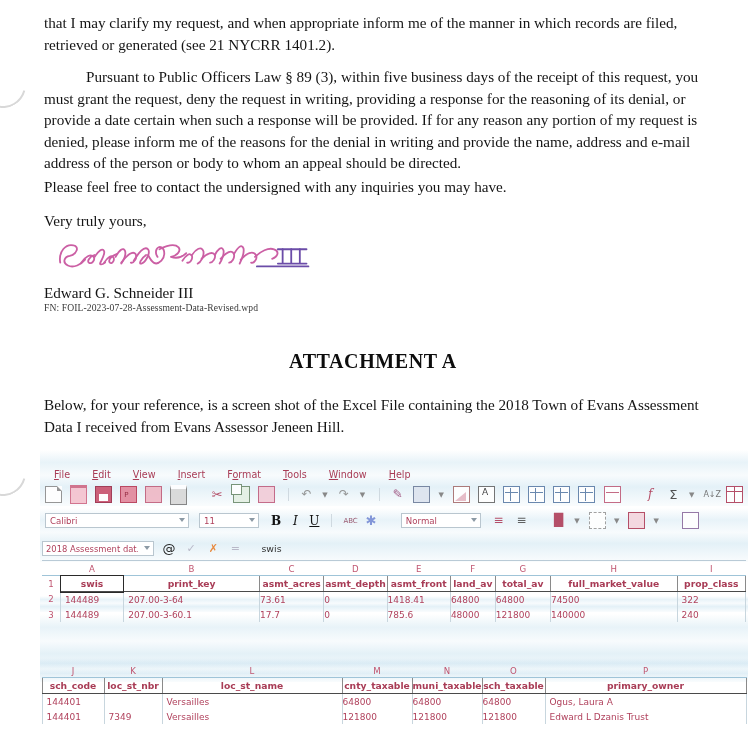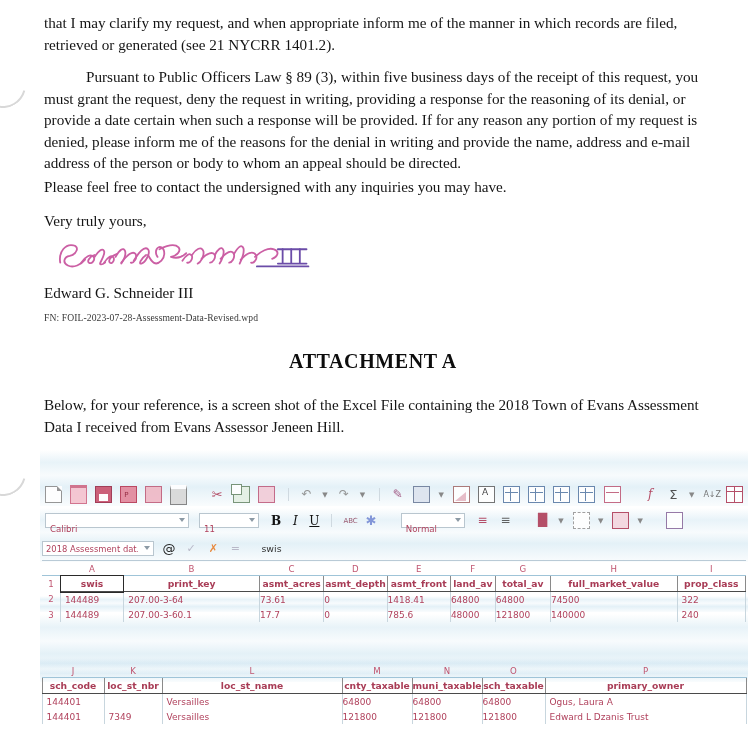--- a/index.html
+++ b/index.html
@@ -59,21 +59,21 @@
   .sig-name {
     position: absolute;
     left: 0;
     top: 284px;
     font-size: 15.2px;
     color: #141414;
   }
   .fn-line {
     position: absolute;
     left: 0;
-    top: 312px;
+    top: 302px;
     font-size: 9.6px;
     color: #3a3a3a;
     letter-spacing: 0.1px;
   }
 
   .attachment-title {
     position: absolute;
     left: 0;
     top: 350px;
     width: 658px;
@@ -233,38 +233,38 @@
     vertical-align: middle;
     height: 15px;
     border: 1px solid #b9c6cf;
     background: #ffffff;
     position: relative;
     box-sizing: border-box;
     margin-right: 5px;
   }
   .combo .cval {
     position: absolute;
-    left: 4px; top: 8px;
+    left: 4px; top: 0;
     line-height: 14px;
     font-size: 8.6px;
     color: #b0415c;
     white-space: nowrap;
     overflow: hidden;
   }
   .combo .carrow {
     position: absolute;
     right: 3px; top: 4px;
     width: 0; height: 0;
     border-left: 3.2px solid transparent;
     border-right: 3.2px solid transparent;
     border-top: 4px solid #8c9aa5;
   }
   .combo.font-name { width: 144px; }
   .combo.font-size { width: 60px; }
-  .combo.style-name { width: 64px; }
+  .combo.style-name { width: 80px; }
 
   .tb-bold   { display:inline-block; vertical-align:middle; width:14px; text-align:center; font-weight:bold; font-size:12px; font-family:"DejaVu Serif",serif; color:#111; }
   .tb-italic { display:inline-block; vertical-align:middle; width:14px; text-align:center; font-style:italic; font-size:12px; font-family:"DejaVu Serif",serif; color:#111; }
   .tb-under  { display:inline-block; vertical-align:middle; width:14px; text-align:center; text-decoration:underline; font-size:12px; font-family:"DejaVu Serif",serif; color:#111; }
   .tb-abc    { display:inline-block; vertical-align:middle; width:16px; text-align:center; font-size:7px; color:#9a5a70; }
 
   
   .qp-formula {
     position: absolute;
     left: 0; top: 92px;
@@ -434,20 +434,30 @@
 
 <div class="qp">
 
   <div class="qp-wash w1"></div>
   <div class="qp-wash w2"></div>
   <div class="qp-wash w3"></div>
   <div class="qp-wash w4"></div>
   <div class="qp-wash w5"></div>
 
 
+  <div class="qp-menubar">
+    <span class="mi"><u>F</u><span>ile</span></span>
+    <span class="mi"><u>E</u>dit</span>
+    <span class="mi"><u>V</u>iew</span>
+    <span class="mi"><u>I</u>nsert</span>
+    <span class="mi">F<u>o</u>rmat</span>
+    <span class="mi"><u>T</u>ools</span>
+    <span class="mi"><u>W</u>indow</span>
+    <span class="mi"><u>H</u>elp</span>
+  </div>
 
   <div class="qp-toolbar1">
     <span class="tb-ico ico-page"></span>
     <span class="tb-ico ico-folder"></span>
     <span class="tb-ico ico-disk"></span>
     <span class="tb-ico ico-pdf"></span>
     <span class="tb-ico ico-prevw"></span>
     <span class="tb-ico ico-print"></span>
     <span class="tb-gap"></span>
     <span class="tb-ico ico-scis">✂</span>

